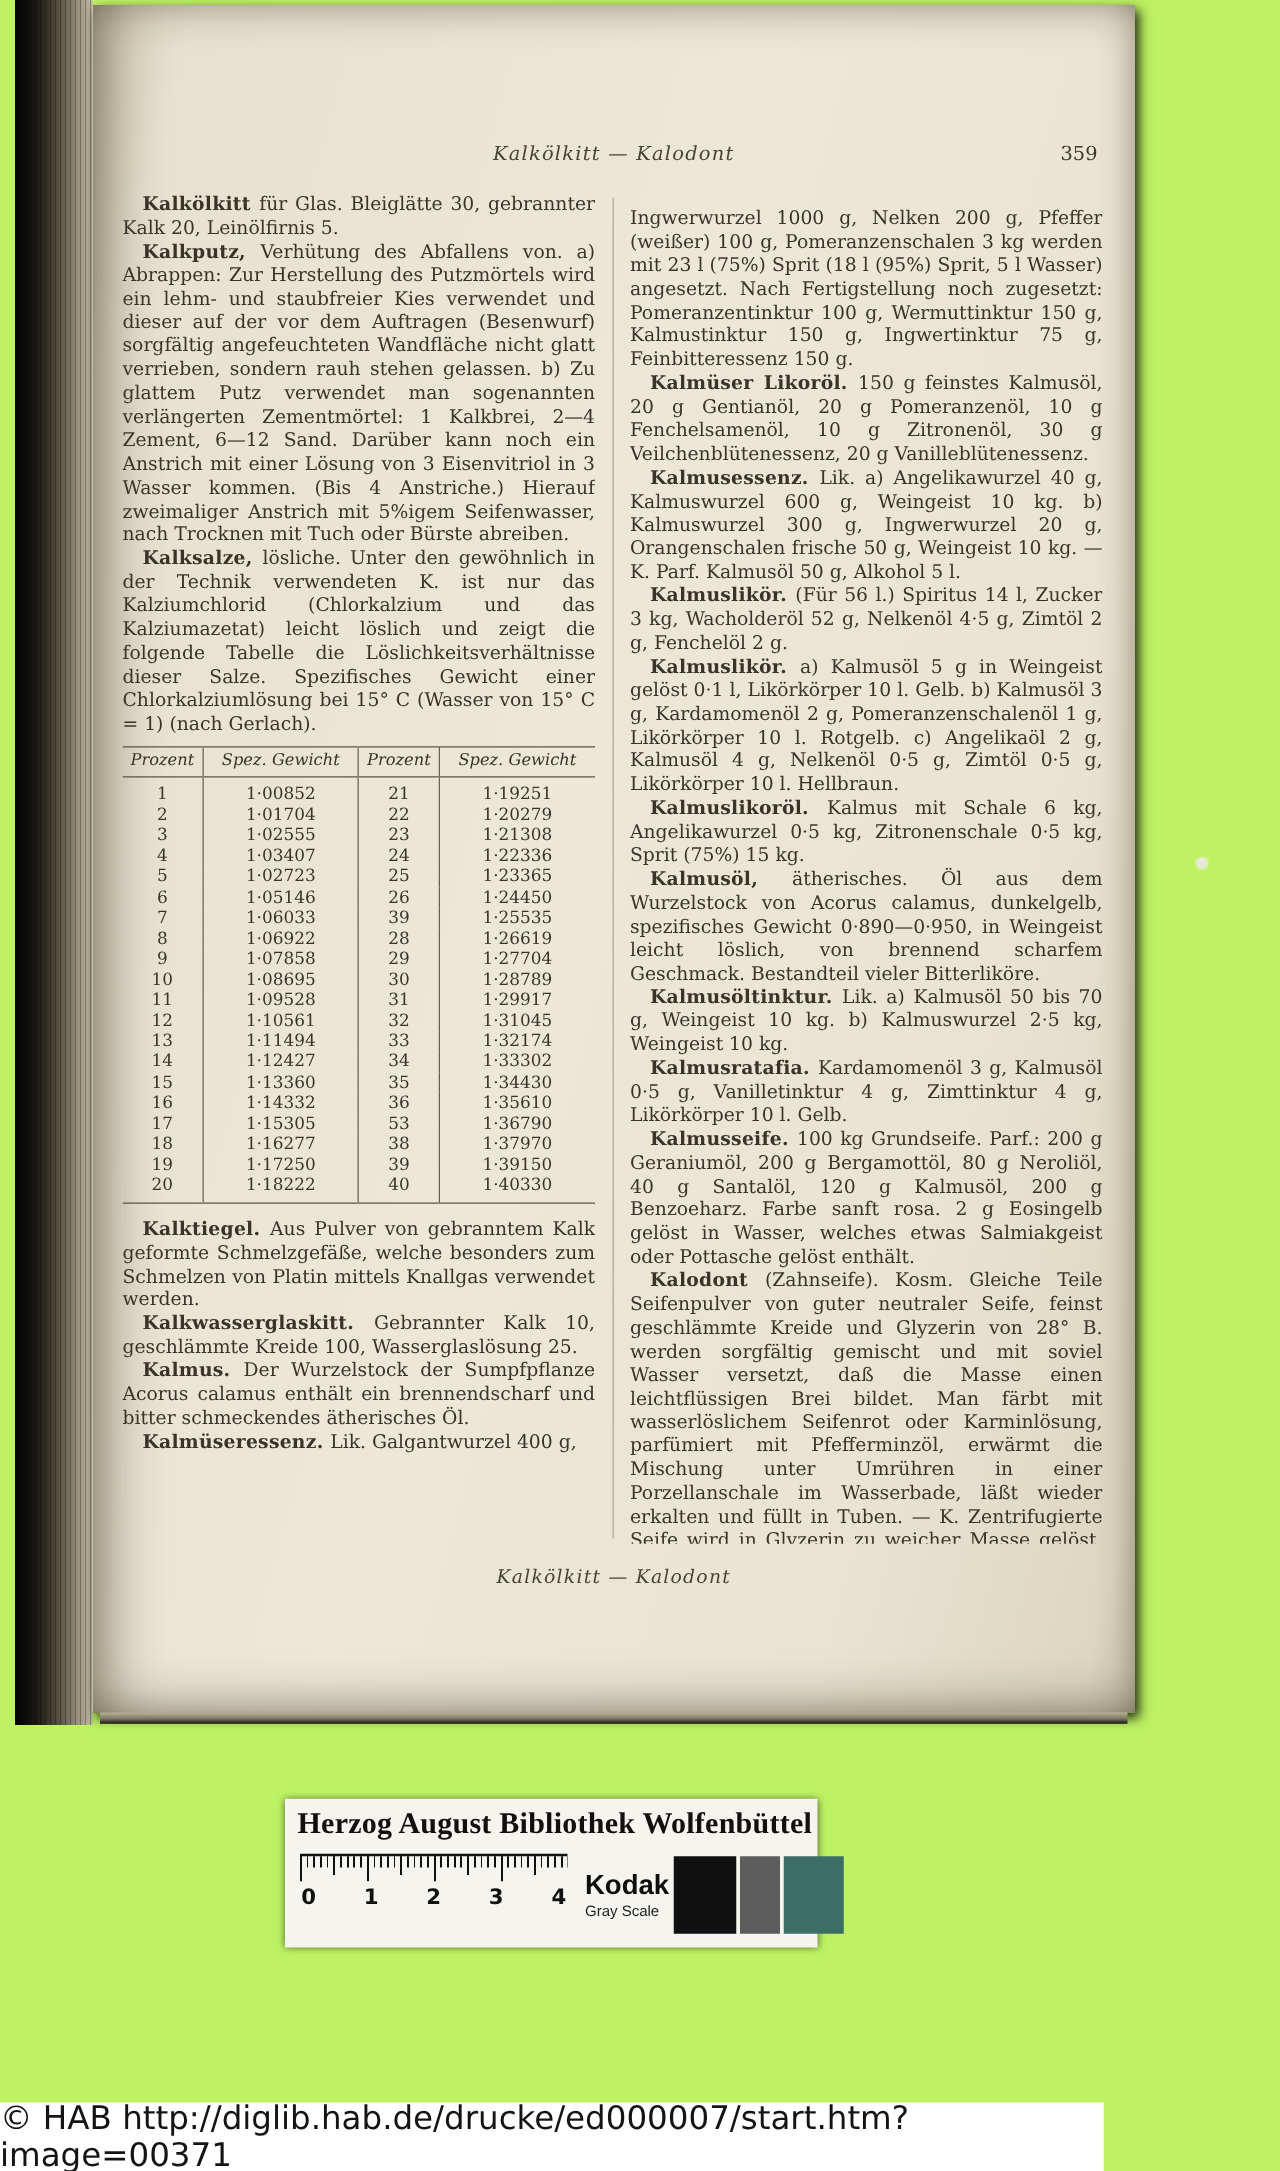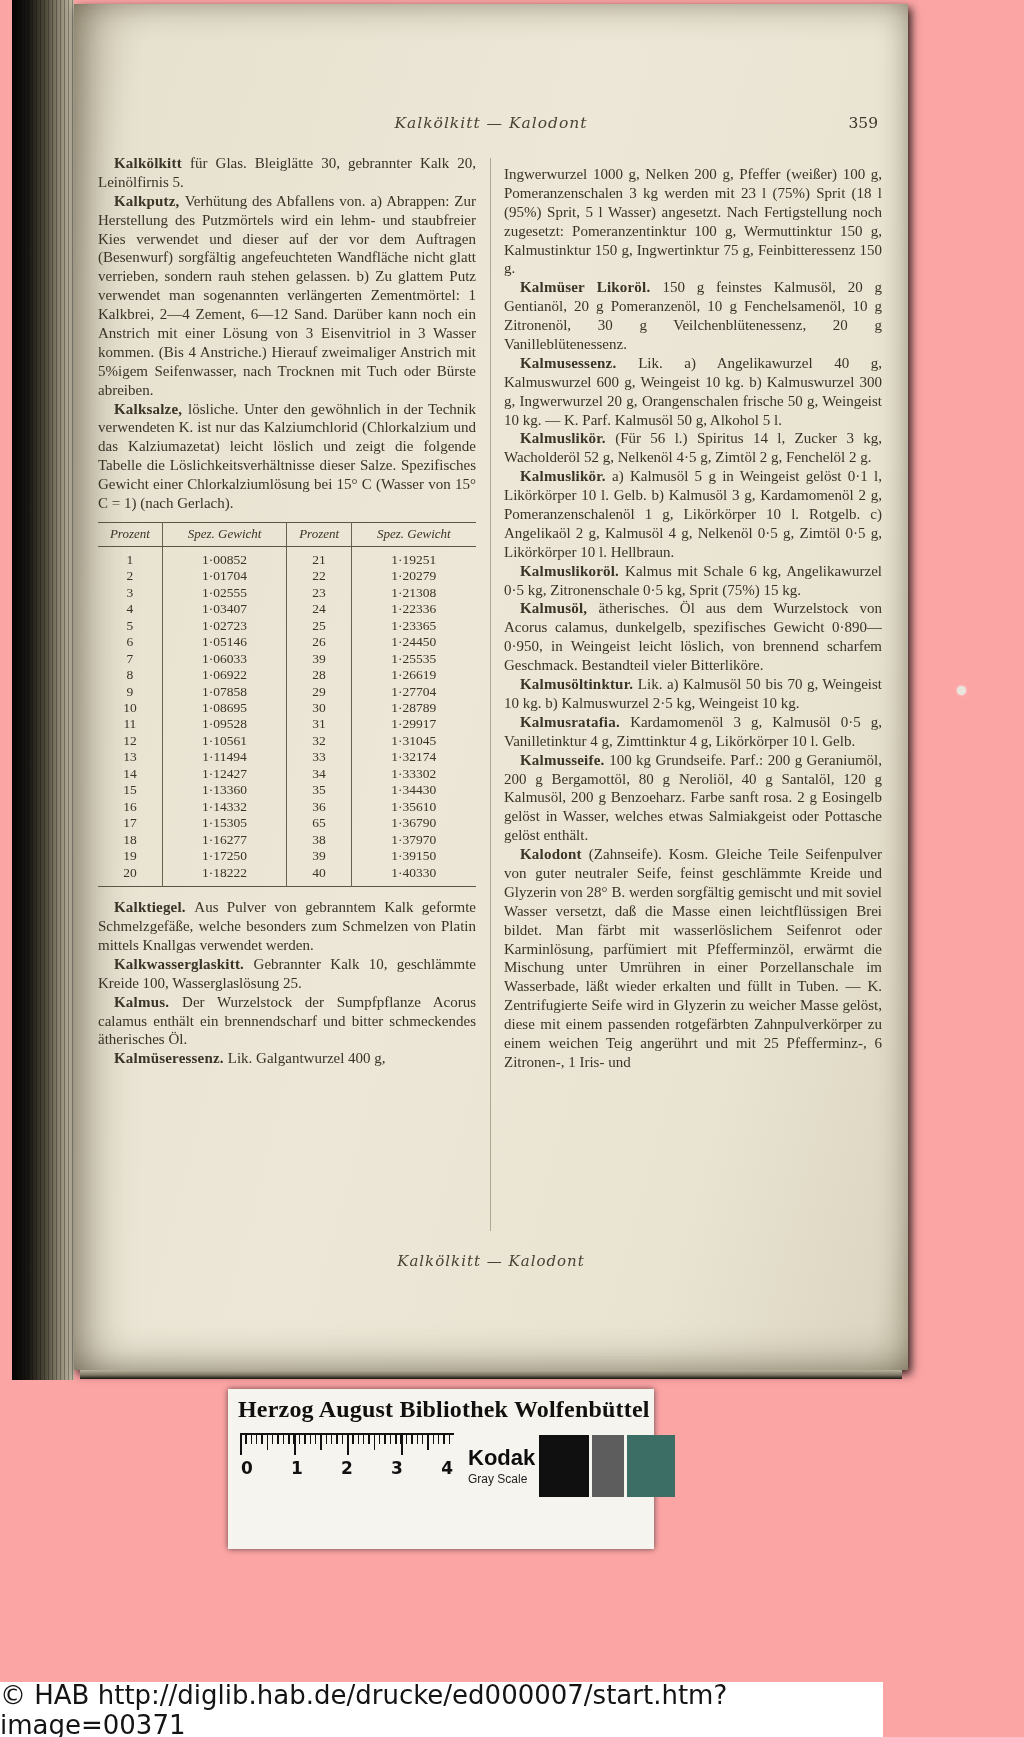--- a/index.html
+++ b/index.html
@@ -3,21 +3,21 @@
 <meta charset="utf-8">
 <style>
   * { margin:0; padding:0; box-sizing:border-box; }
   html,body { width:1024px; height:1737px; }
   body {
     background:#050505;
     font-family:"DejaVu Serif", serif;
     position:relative;
     overflow:hidden;
   }
-  .scan { position:absolute; inset:0; background:#fca5a5; }
+  .scan { position:absolute; inset:0; background:#bef264; }
 
   
   .book-edge {
     position:absolute; left:12px; top:0; width:62px; height:1380px;
     background:linear-gradient(to right,#020202,#1b1914 28%,#524d3d 55%,#8a8471 76%,#b2ab96 92%,#c3bda7 100%);
   }
   .book-edge::after {
     content:""; position:absolute; inset:0;
     background:repeating-linear-gradient(to right, rgba(0,0,0,.28) 0 1px, transparent 1px 4px);
   }
@@ -45,21 +45,21 @@
     text-align:center; font-style:italic; font-size:15.5px; color:#4a4335;
     letter-spacing:1px;
   }
   .page-number {
     position:absolute; right:4px; top:0; font-style:normal; letter-spacing:0;
     font-size:15.5px; color:#3e382c;
   }
 
   .columns {
     position:absolute; top:150px; left:24px; right:26px; bottom:135px;
-    display:flex; gap:28px; overflow:hidden;font-family:Liberation Serif, serif;
+    display:flex; gap:28px; overflow:hidden;
   }
   .columns::before {
     content:""; position:absolute; left:50%; top:4px; bottom:4px; width:1px;
     background:rgba(100,90,70,.45);
   }
   .column {
     flex:1; min-width:0; overflow:hidden;
     text-align:justify; font-size:15px; line-height:1.26; color:#3a3328;
   }
   p.entry { text-indent:16px; }
@@ -89,21 +89,21 @@
     letter-spacing:1px;
   }
 
   .dot-artifact {
     position:absolute; left:957px; top:686px; width:9px; height:9px;
     border-radius:50%; background:#e9e6dd; box-shadow:0 0 3px rgba(255,255,255,.6);
   }
 
   
   .label-card {
-    position:absolute; left:228px; top:1389px; width:426px; height:160px;
+    position:absolute; left:228px; top:1439px; width:426px; height:119px;
     background:#f6f4ee; box-shadow:0 0 6px rgba(0,0,0,.6);
     padding:7px 10px 0 10px;
   }
   .label-title {
     font-family:"Liberation Serif", serif; font-weight:700;
     font-size:24px; color:#12100e; text-align:center; white-space:nowrap;
     letter-spacing:.2px;
   }
   .label-row { display:flex; align-items:flex-start; margin-top:10px; }
   .ruler { width:214px; margin-left:2px; }
@@ -265,21 +265,21 @@
               </tr>
               <tr>
                 <td>16</td>
                 <td>1·14332</td>
                 <td>36</td>
                 <td>1·35610</td>
               </tr>
               <tr>
                 <td>17</td>
                 <td>1·15305</td>
-                <td>65</td>
+                <td>53</td>
                 <td>1·36790</td>
               </tr>
               <tr>
                 <td>18</td>
                 <td>1·16277</td>
                 <td>38</td>
                 <td>1·37970</td>
               </tr>
               <tr>
                 <td>19</td>

